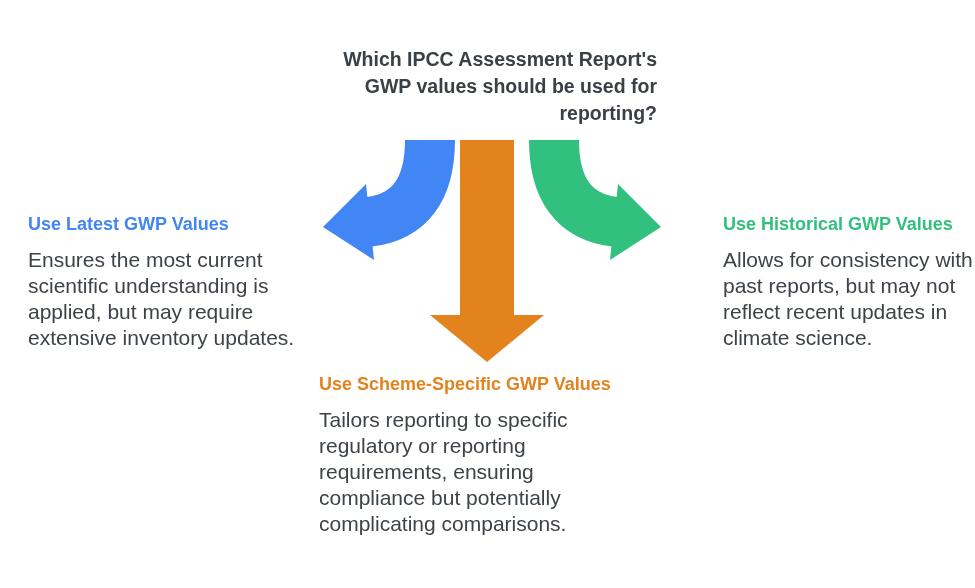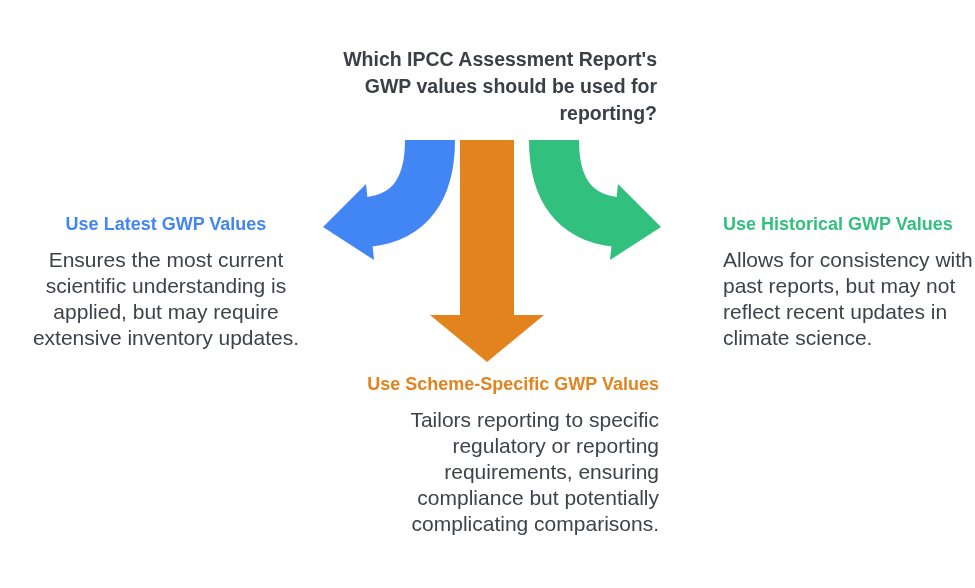--- a/index.html
+++ b/index.html
@@ -42,40 +42,40 @@
     font-size: 21px;
     line-height: 26px;
     color: #3d4349;
   }
 
   .branch-left {
     position: absolute;
     left: 28px;
     top: 212px;
     width: 276px;
-    text-align: center;
+    text-align: left;
   }
   .branch-left h2 { color: #4285f4; }
 
   .branch-right {
     position: absolute;
     left: 675px;
     top: 212px;
     width: 262px;
     text-align: left;
     margin-left: 48px;
   }
   .branch-right h2 { color: #31c07e; }
 
   .branch-center {
     position: absolute;
-    left: 339px;
+    left: 319px;
     top: 372px;
     width: 320px;
-    text-align: right;
+    text-align: left;
   }
   .branch-center h2 { color: #e2831e; }
 </style>
 </head>
 <body>
 
 <div class="canvas">
 
   <h1 class="title">Which IPCC Assessment Report's GWP values should be used for reporting?</h1>
 

